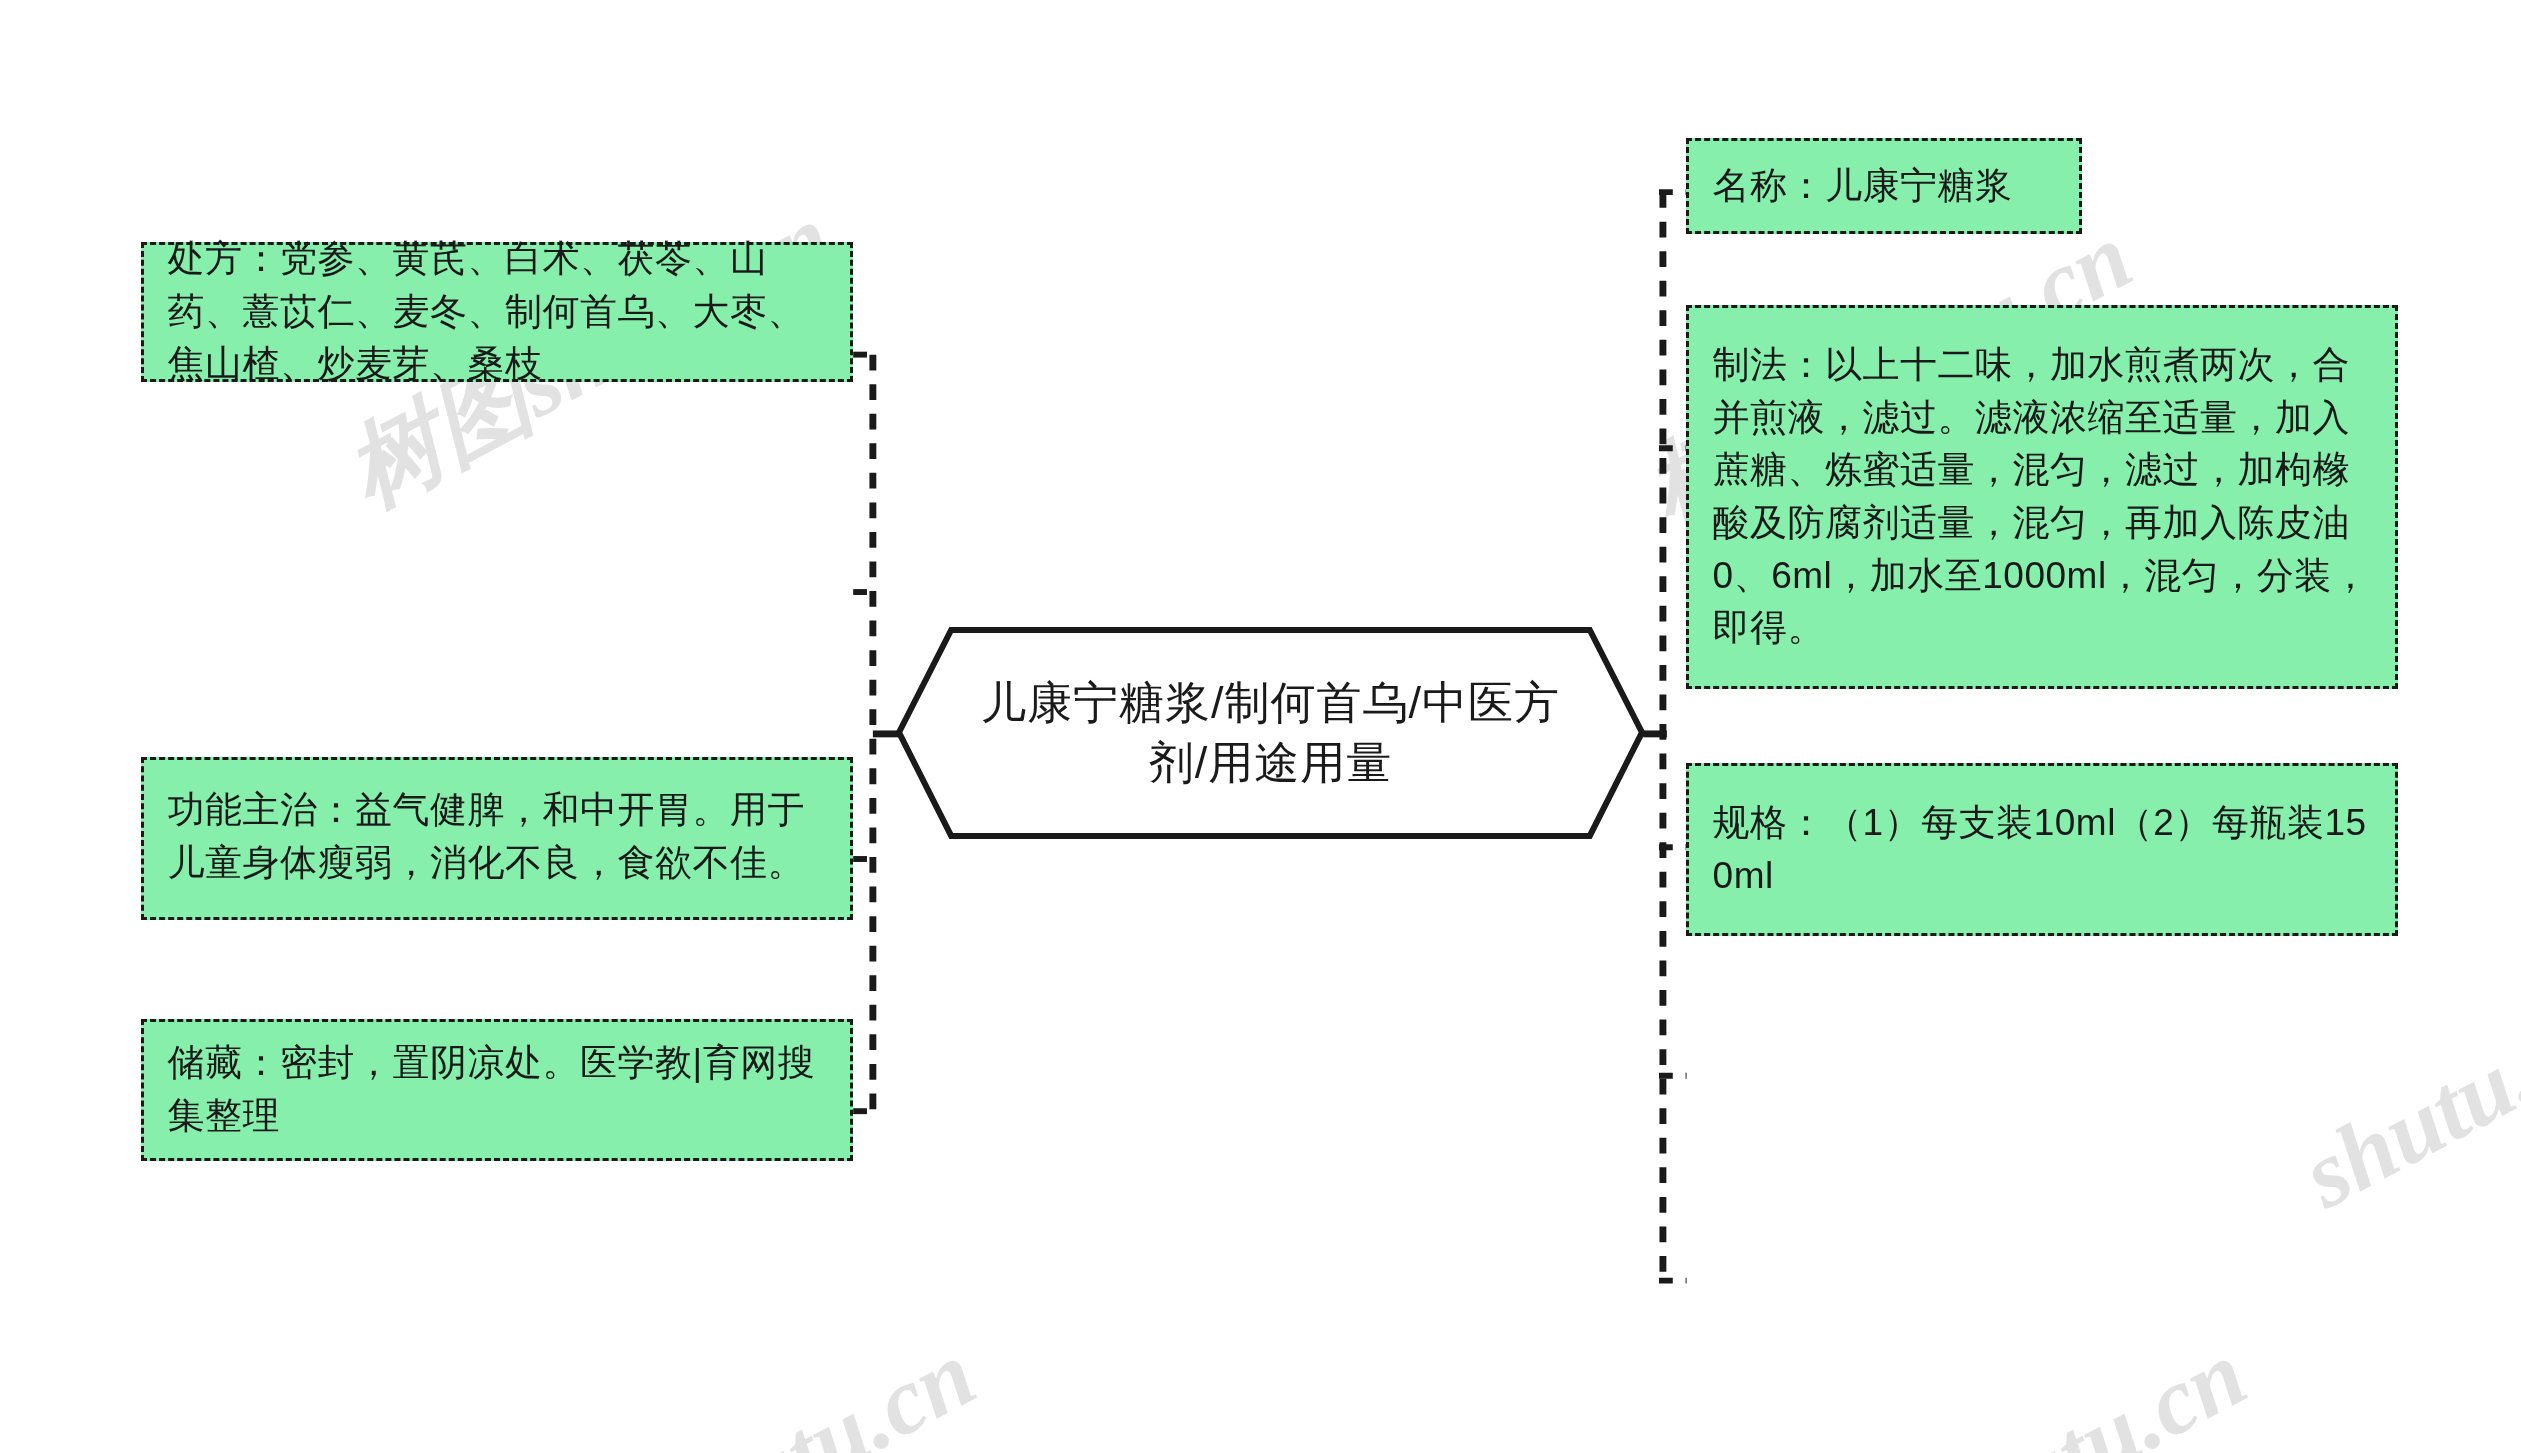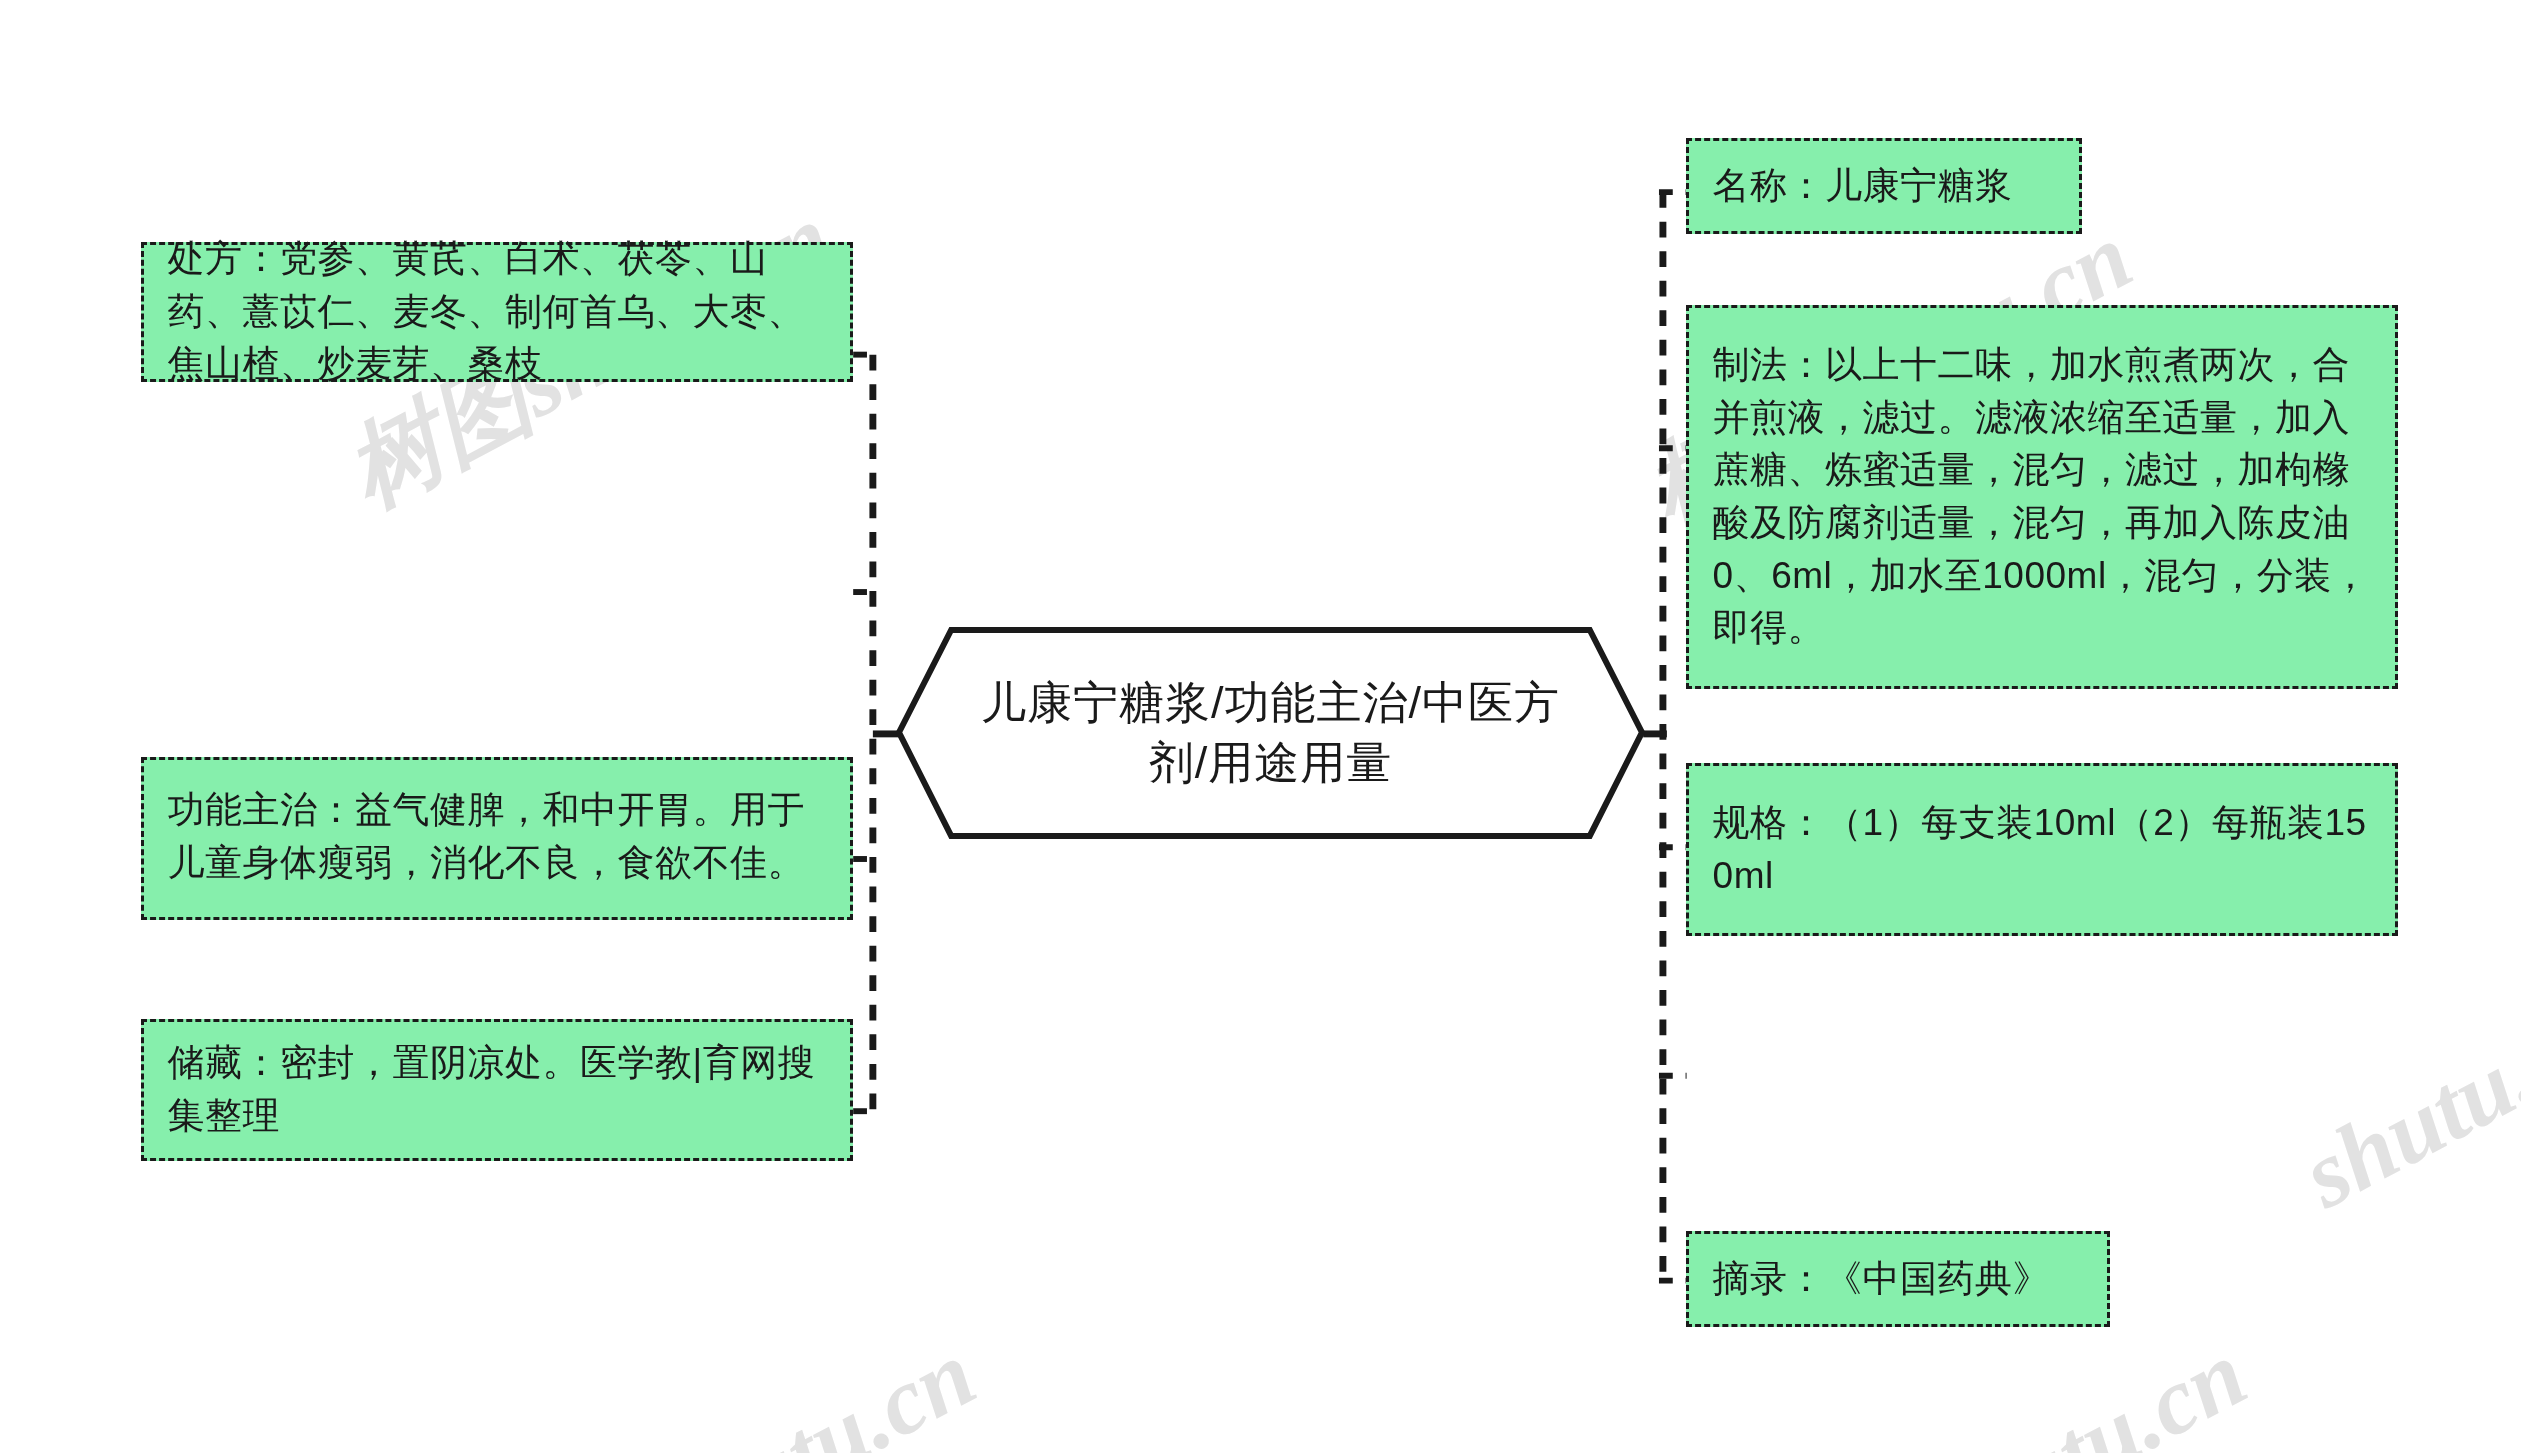--- a/index.html
+++ b/index.html
@@ -116,21 +116,21 @@
 
       <path d="M 886,745 L 912,745"></path>
       <path d="M 1668,745 L 1692,745"></path>
     </g>
   </svg>
 
   <div id="central">
     <svg class="hexwrap" viewBox="0 0 760 215" preserveAspectRatio="none" xmlns="http://www.w3.org/2000/svg">
       <polygon points="56,3 704,3 757,107 704,212 56,212 3,107" fill="#ffffff" stroke="#1a1a1a" stroke-width="6" stroke-linejoin="miter" vector-effect="non-scaling-stroke"></polygon>
     </svg>
-    <div class="label">儿康宁糖浆/功能主治/中医方剂/用途用量</div>
+    <div class="label">儿康宁糖浆/制何首乌/中医方剂/用途用量</div>
   </div>
 
   <div class="node" style="left:141px; top:242px; width:712px; height:140px;">
     <span class="txt">处方：党参、黄芪、白术、茯苓、山药、薏苡仁、麦冬、制何首乌、大枣、焦山楂、炒麦芽、桑枝</span>
   </div>
 
 
   <div class="node" style="left:141px; top:757px; width:712px; height:163px;font-family:Liberation Mono, monospace;">
     <span class="txt">功能主治：益气健脾，和中开胃。用于儿童身体瘦弱，消化不良，食欲不佳。</span>
   </div>
@@ -145,18 +145,15 @@
 
   <div class="node" style="left:1686px; top:305px; width:712px; height:384px;">
     <span class="txt">制法：以上十二味，加水煎煮两次，合并煎液，滤过。滤液浓缩至适量，加入蔗糖、炼蜜适量，混匀，滤过，加枸橼酸及防腐剂适量，混匀，再加入陈皮油0、6ml，加水至1000ml，混匀，分装，即得。</span>
   </div>
 
   <div class="node" style="left:1686px; top:763px; width:712px; height:173px;">
     <span class="txt">规格：（1）每支装10ml（2）每瓶装150ml</span>
   </div>
 
 
-  <div class="node" style="left:1686px; top:1231px; width:424px; height:96px;">
-    <span class="txt">摘录：《中国药典》</span>
-  </div>
 
 </div>
 
 
 </body></html>

